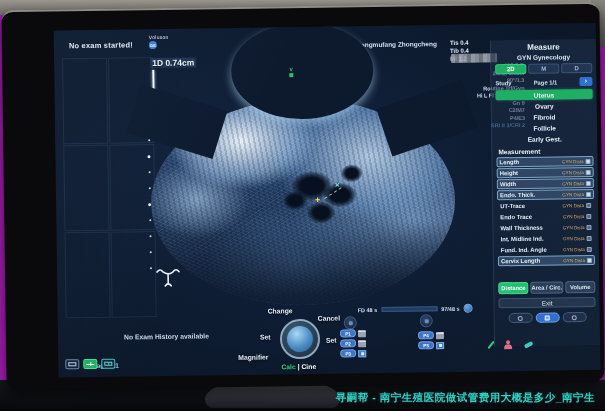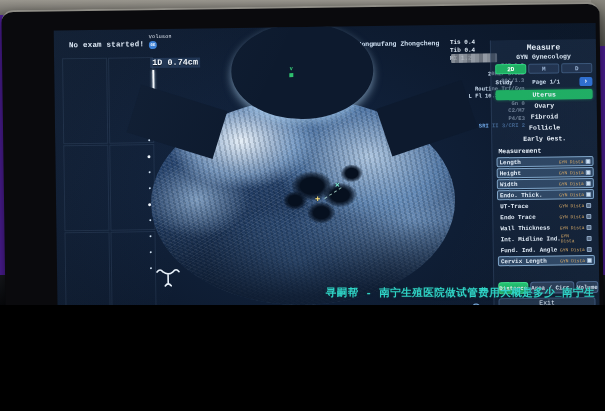--- a/index.html
+++ b/index.html
@@ -1,19 +1,19 @@
 <!DOCTYPE html>
 <html><head>
 <meta charset="utf-8">
 <style>
   * { margin:0; padding:0; box-sizing:border-box; }
   html,body { background:#000; }
   #photo {
-    position:relative; width:605px; height:305px; overflow:hidden;
-    background:#4c1d95; font-family:Liberation Mono, monospace;
+    position:relative; width:605px; height:410px; overflow:hidden;
+    background:#a21caf; font-family:Liberation Sans, sans-serif;
     -webkit-font-smoothing:antialiased;
   }
   .wall { position:absolute; top:0; left:0; right:0; height:15px;
     background:linear-gradient(#9a978f,#6e6c66); }
   .wall-right { position:absolute; top:0; right:0; width:14px; height:46px;
     background:linear-gradient(#8a887f,#55544e); }
   .desk { position:absolute; left:0; bottom:0; right:0; height:30px;
     background:linear-gradient(#16181d,#08090c); }
   .stand { position:absolute; left:205px; top:378px; width:135px; height:30px; z-index:1;
     background:linear-gradient(#737882 0%,#3c3f46 40%,#1a1c21 100%);

